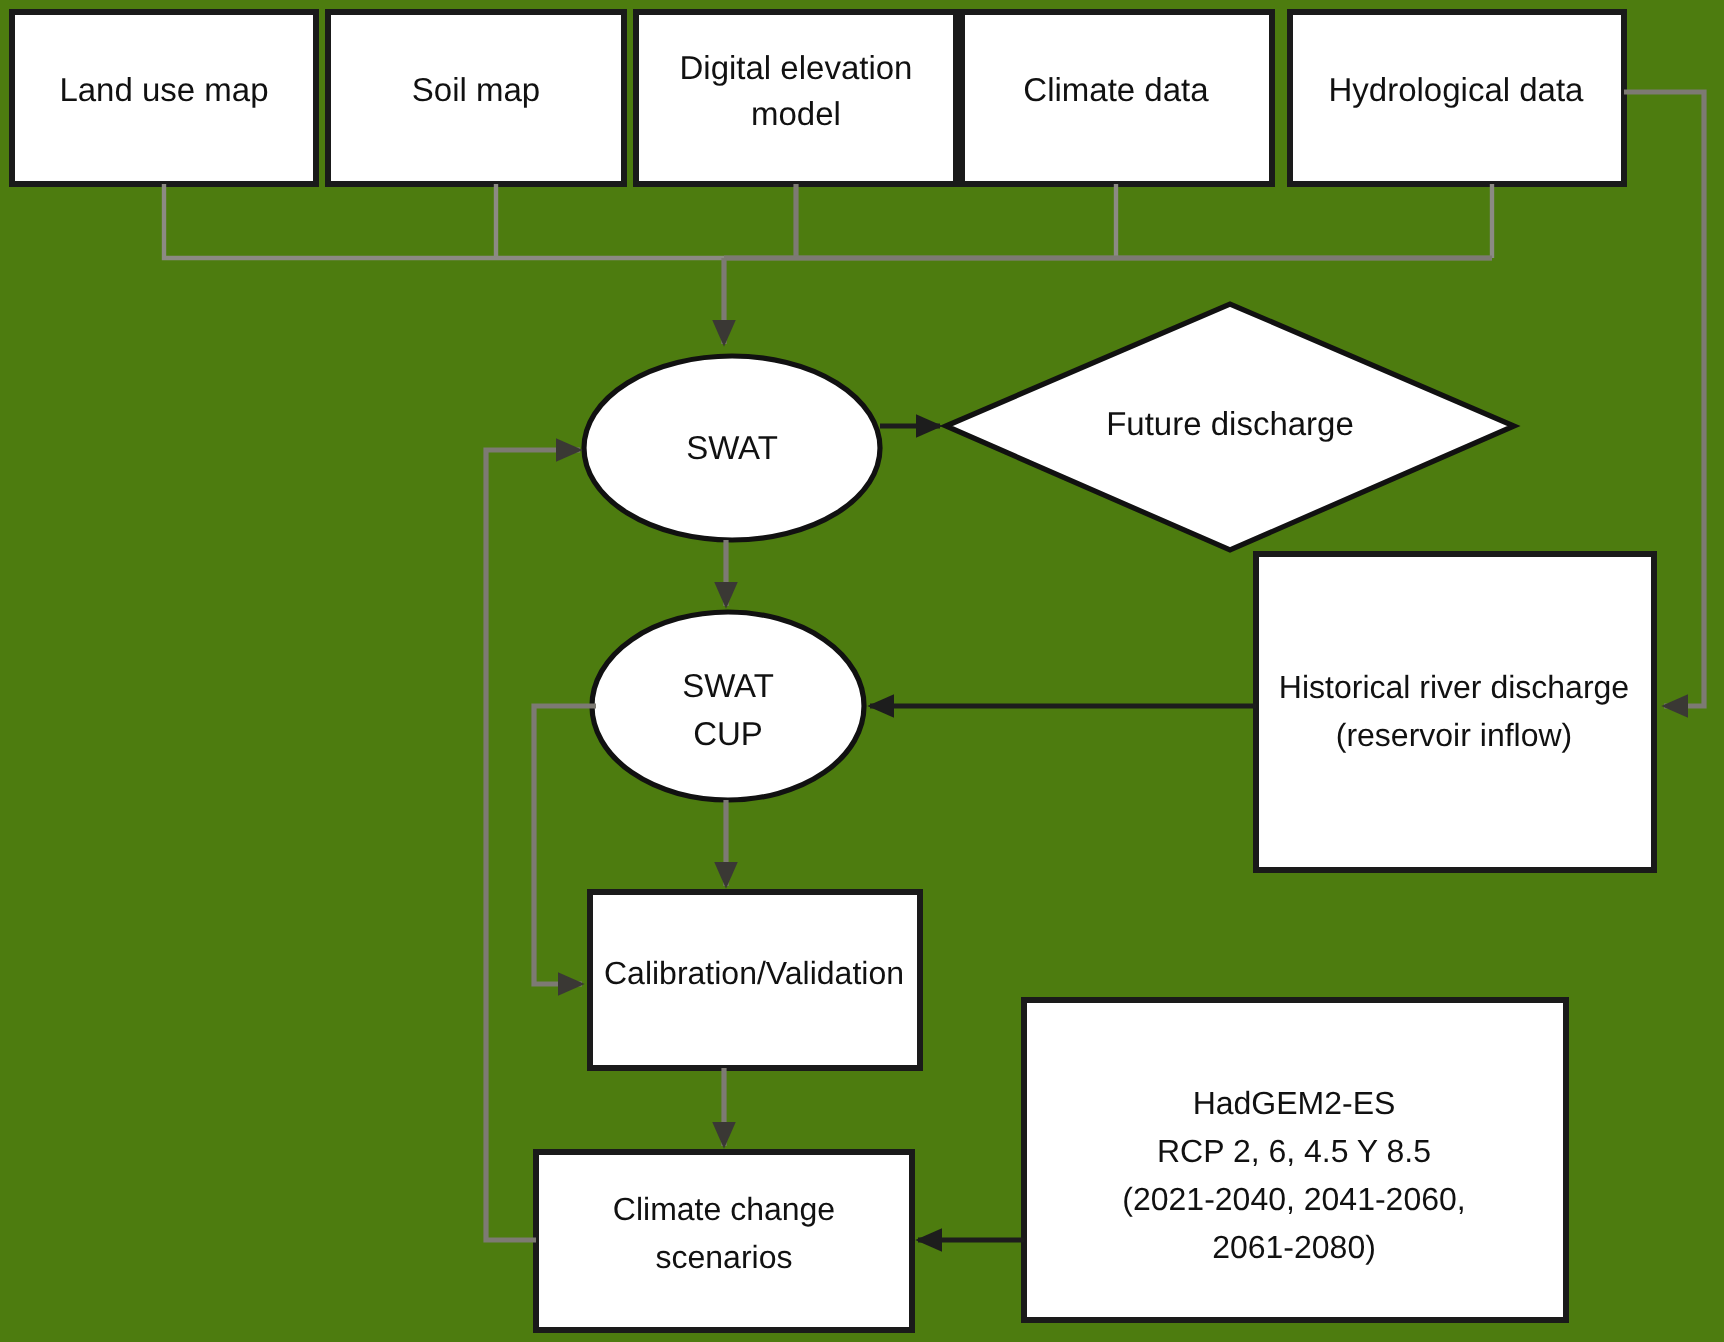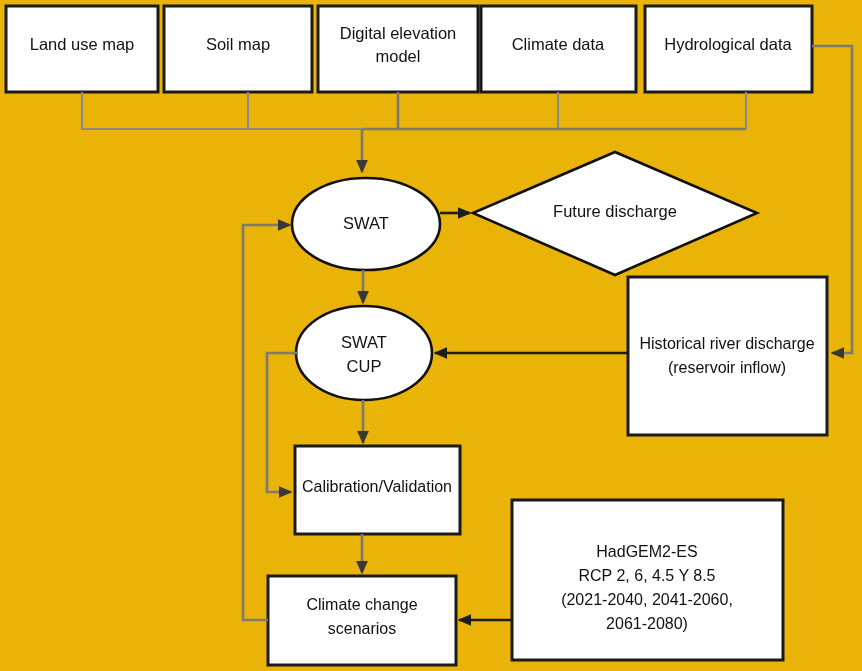--- a/index.html
+++ b/index.html
@@ -4,21 +4,21 @@
 <style>
   html, body {
     margin: 0;
     padding: 0;
     background: #ffffff;
   }
   #canvas {
     position: relative;
     width: 862px;
     height: 671px;
-    background: #eab308;
+    background: #4d7c0f;
     overflow: hidden;
     font-family: "Liberation Sans", sans-serif;
   }
   svg.flow {
     position: absolute;
     top: 0;
     left: 0;
     width: 862px;
     height: 671px;
   }

